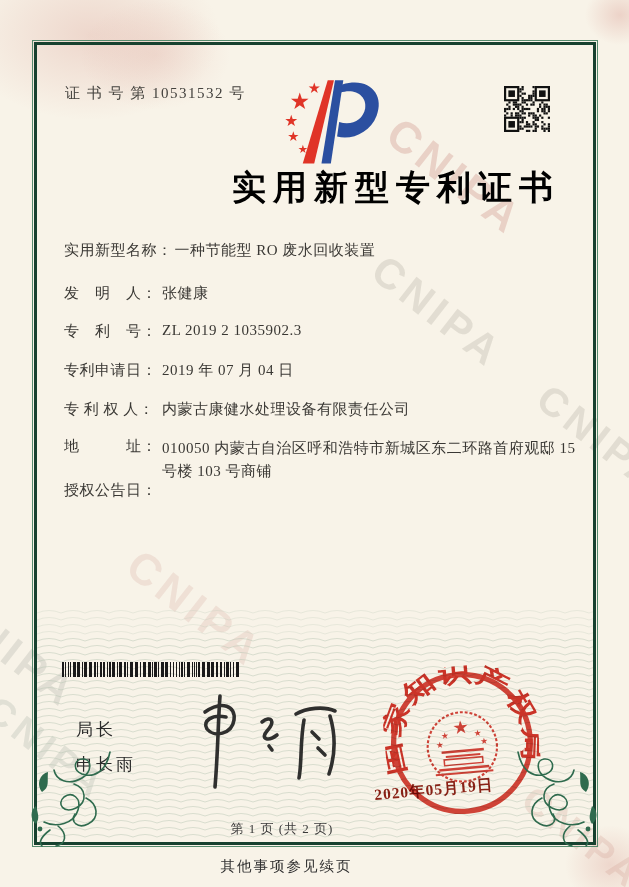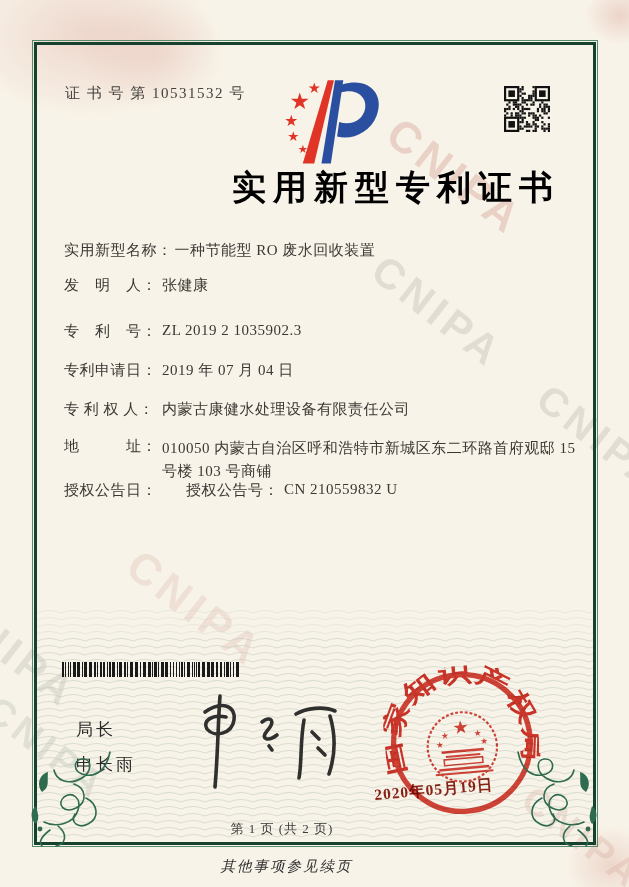--- a/index.html
+++ b/index.html
@@ -53,21 +53,21 @@
     text-align:right;font-size:34px;font-weight:600;
     letter-spacing:7px;text-indent:7px;color:#000000;
   }
   
   .field{
     position:absolute;left:64px;
     font-size:15px;color:#3a3834;display:flex;align-items:flex-start;justify-content:space-between;
   }
   .field .lab{display:inline-block;min-width:96px;letter-spacing:.5px;flex:none;}
   .field .val{margin-left:2px;letter-spacing:.5px;}
-  .f1{top:241px;} .f2{top:276px;} .f3{top:322px;} .f4{top:361px;}
+  .f1{top:241px;} .f2{top:284px;} .f3{top:322px;} .f4{top:361px;}
   .f5{top:400px;} .f6{top:437px;} .f6 .val{width:414px;line-height:23px;}
   .f7{top:481px;}
   .f7 .grp2{margin-left:26px;display:flex;}
   
   .body-text{
     position:absolute;left:60px;top:512px;width:514px;
     font-size:14.5px;line-height:26px;font-style:italic;color:#262626;
     letter-spacing:.3px;
   }
   .body-text p{margin:0;text-indent:2em;}
@@ -91,21 +91,21 @@
   }
   .flourish{position:absolute;width:88px;height:100px;}
   .fl-bl{left:28px;top:748px;}
   .fl-br{left:512px;top:748px;transform:scaleX(-1);}
   .page-num{
     position:absolute;left:32px;top:820px;width:500px;text-align:center;
     font-size:13px;letter-spacing:1px;color:#3b3b3b;
   }
   .footer-note{
     position:absolute;left:0;top:857px;width:573px;text-align:center;
-    font-size:14.5px;font-style:italic;letter-spacing:2px;color:#303030;
+    font-size:14.5px;letter-spacing:2px;color:#303030;
   }
 </style>
 </head>
 <body>
 
 <div class="page">
 
   <div class="blob blob1"></div>
   <div class="blob blob2"></div>
   <div class="blob blob3"></div>
@@ -341,24 +341,20 @@
   <div class="field f5">
     <span class="lab">专 利 权 人：</span>
     <span class="val">内蒙古康健水处理设备有限责任公司</span>
   </div>
   <div class="field f6">
     <span class="lab">地　　　址：</span>
     <span class="val">010050 内蒙古自治区呼和浩特市新城区东二环路首府观邸 15 号楼 103 号商铺</span>
   </div>
   <div class="field f7">
     <span class="lab">授权公告日：</span>
-    <span class="grp2">
-      <span class="lab">授权公告号：</span>
-      <span class="val">CN 210559832 U</span>
-    </span>
   </div>
 
 
   <svg class="barcode" id="barcode" viewBox="0 0 178 15">
       <rect x="0" y="0" width="2" height="15" fill="#1a1a1a"></rect>
       <rect x="3" y="0" width="1" height="15" fill="#1a1a1a"></rect>
       <rect x="6" y="0" width="1" height="15" fill="#1a1a1a"></rect>
       <rect x="8" y="0" width="1" height="15" fill="#1a1a1a"></rect>
       <rect x="11" y="0" width="3" height="15" fill="#1a1a1a"></rect>
       <rect x="15" y="0" width="3" height="15" fill="#1a1a1a"></rect>

